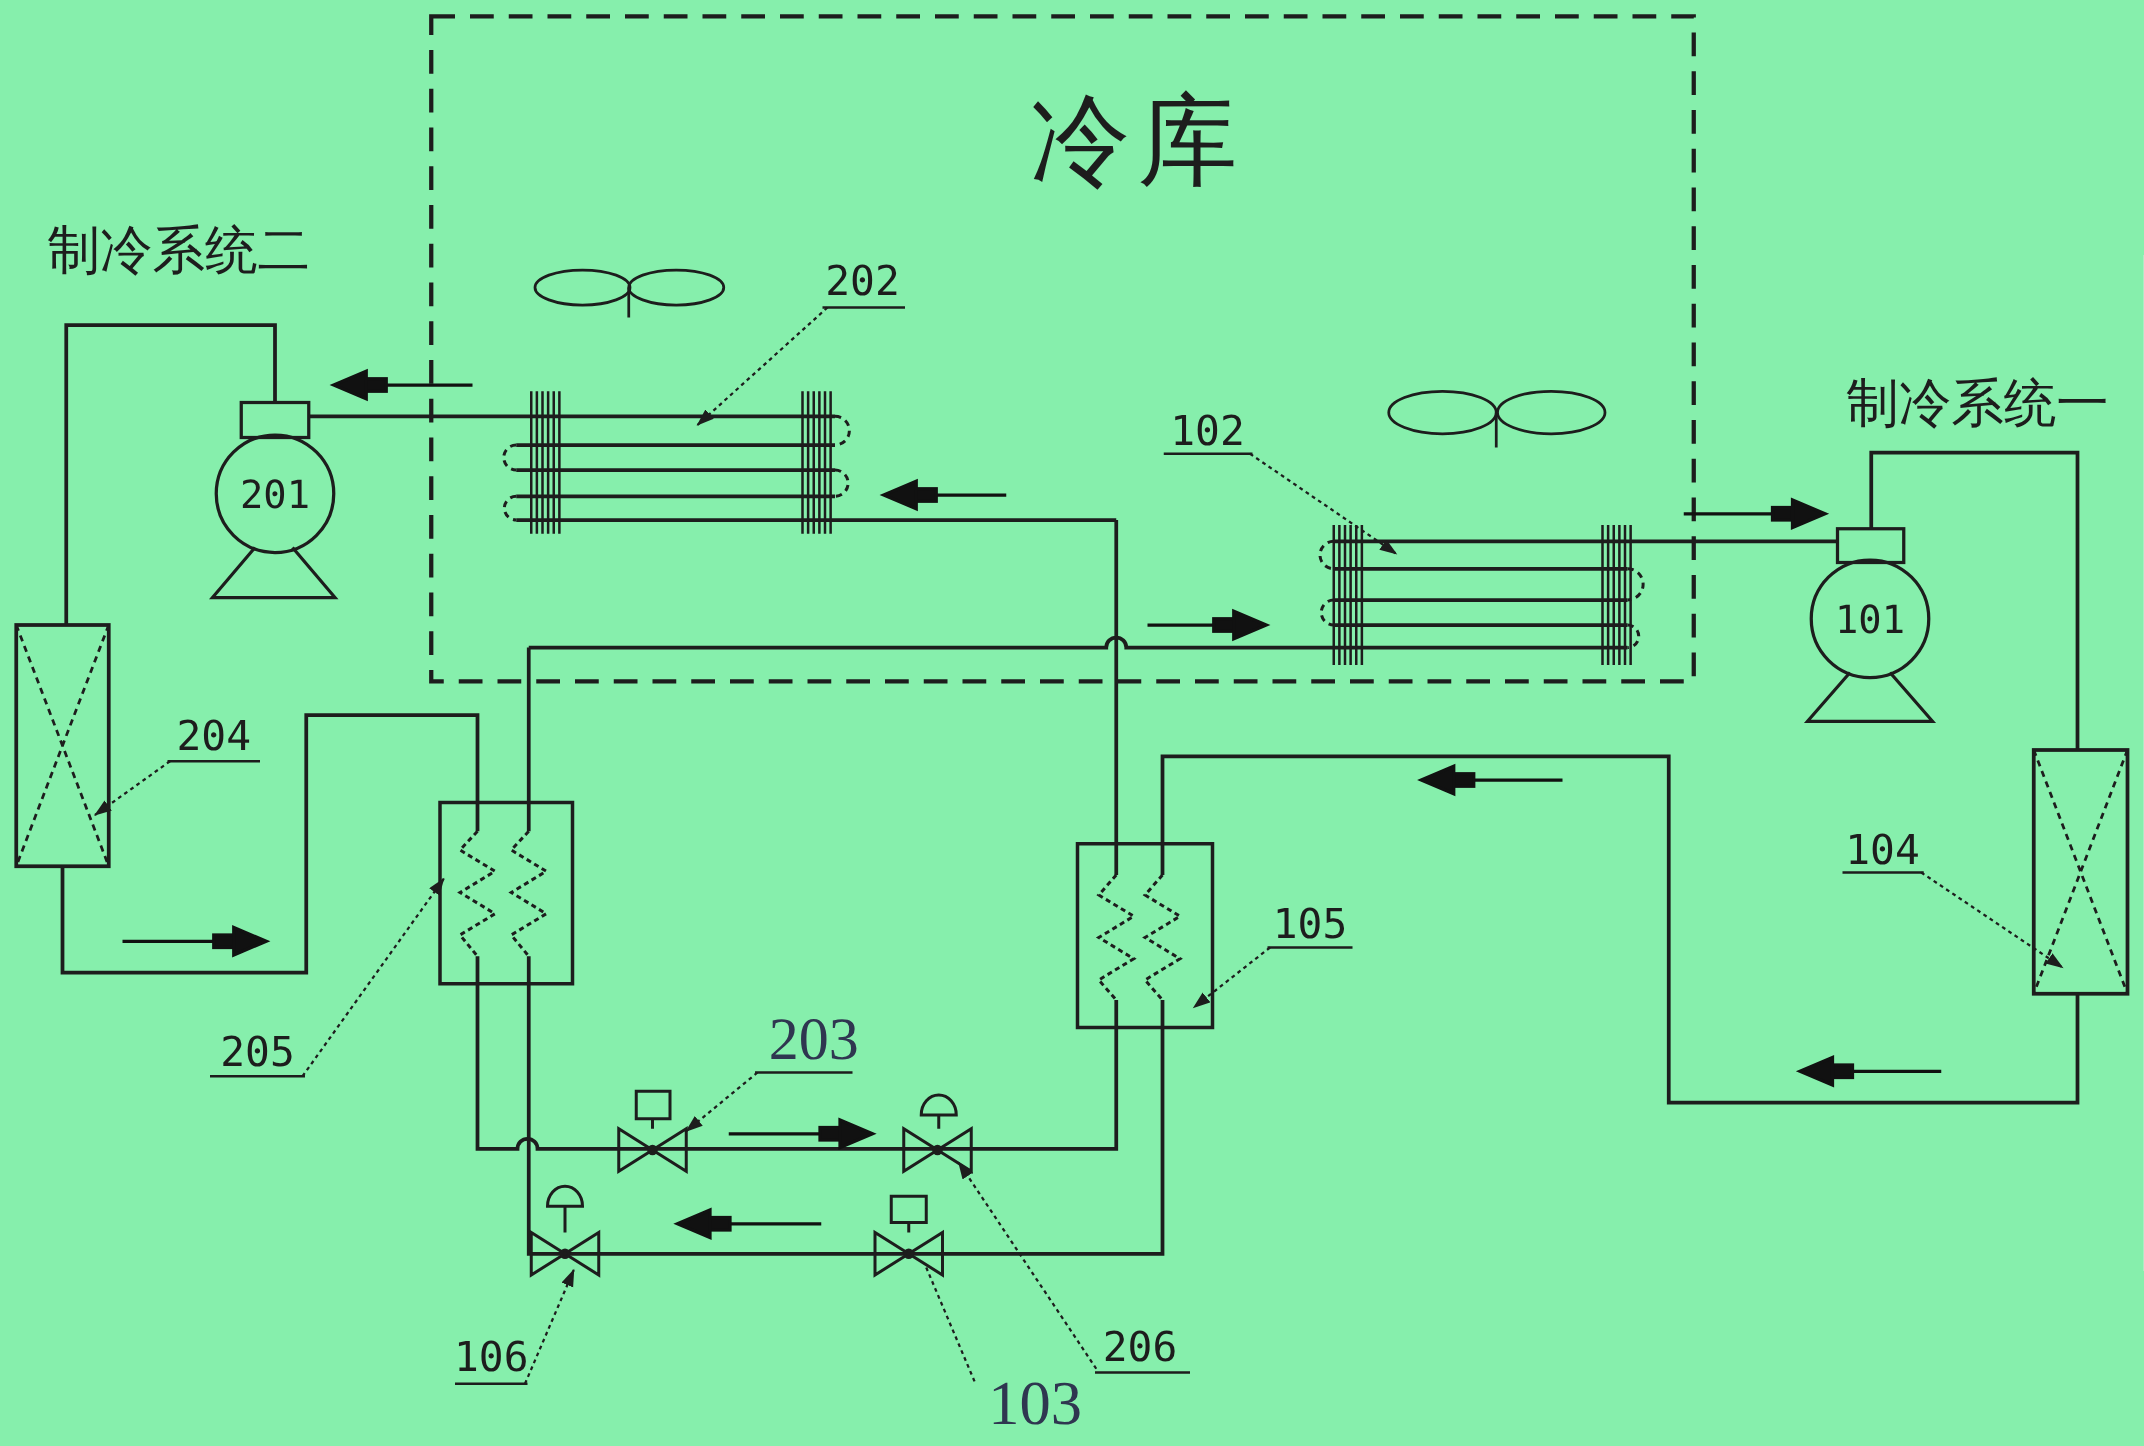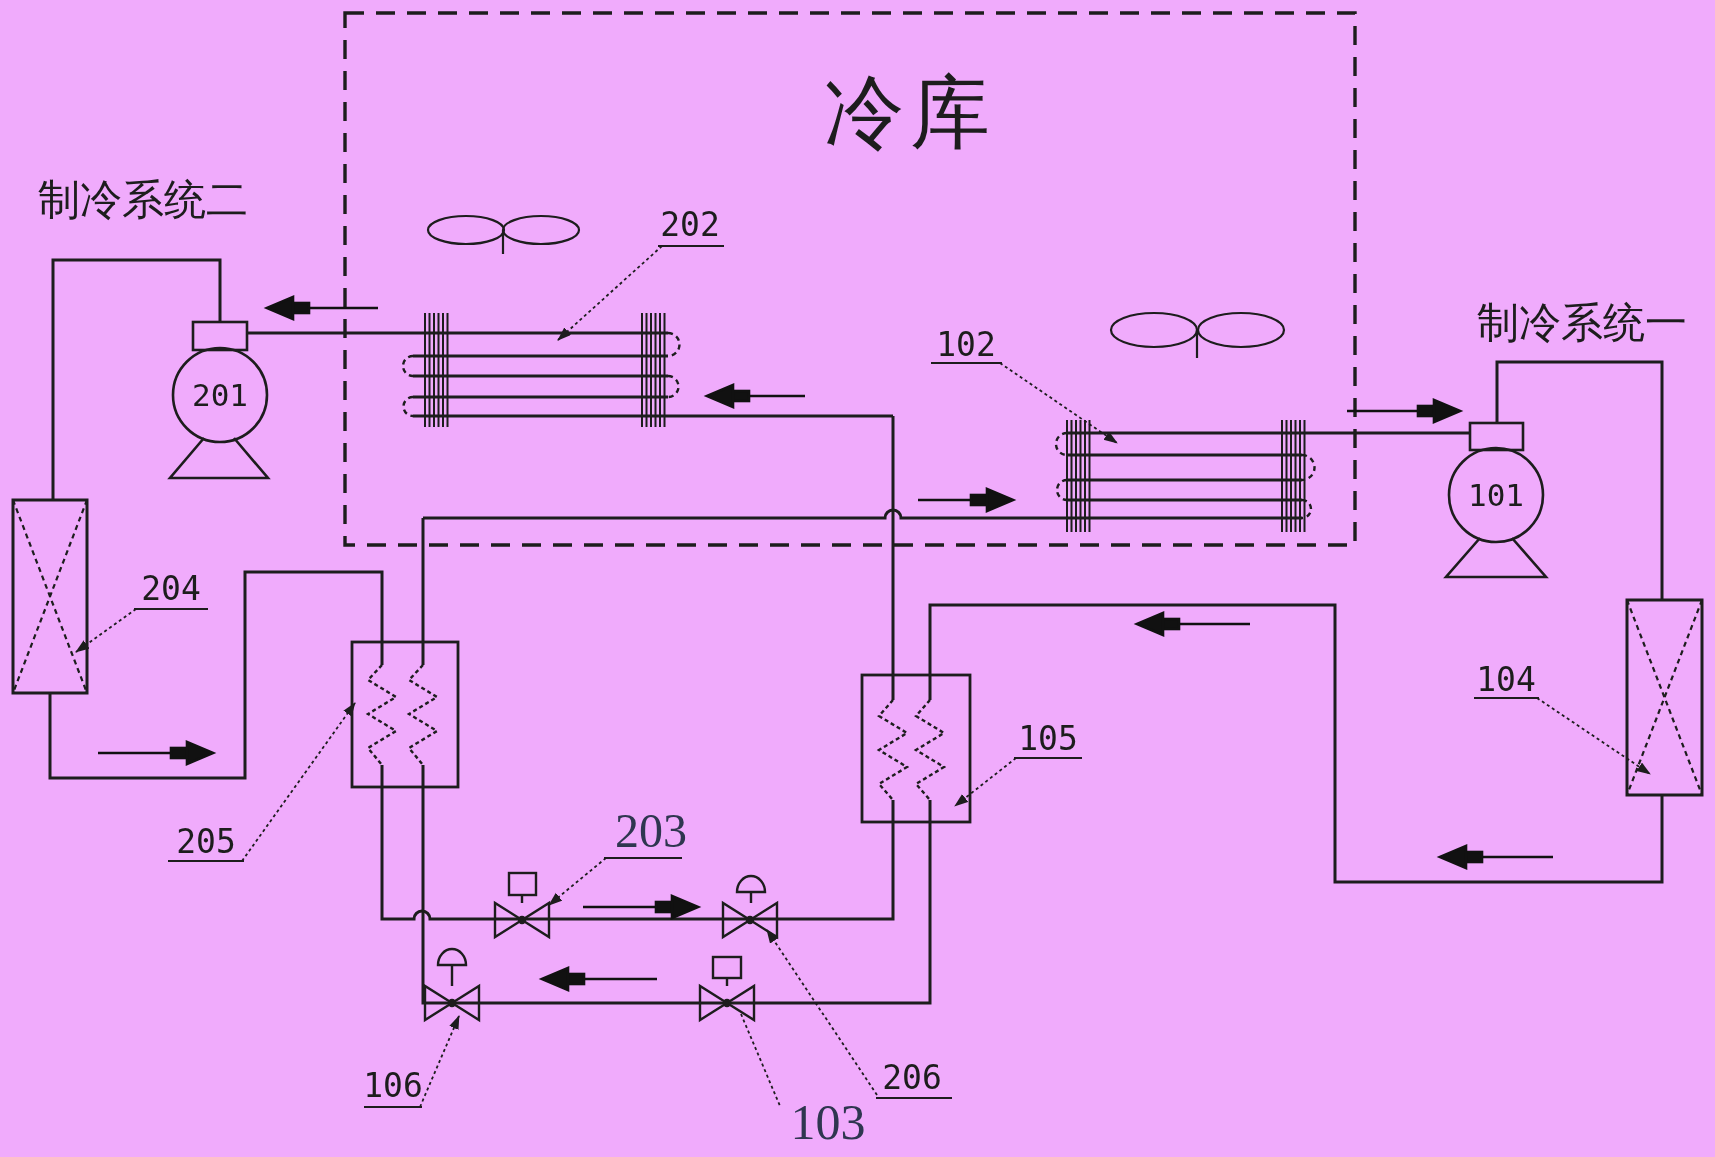--- a/index.html
+++ b/index.html
@@ -1,16 +1,16 @@
 <!DOCTYPE html>
 <html><head>
 <meta charset="utf-8">
 <style>
   html,body{margin:0;padding:0;background:#e8e8e8;}
-  .stage{width:1715px;height:1157px;background:#f0abfc;position:relative;overflow:hidden;}
+  .stage{width:1715px;height:1157px;background:#86efac;position:relative;overflow:hidden;}
   svg{display:block;}
   text{fill:#1d1d1d;}
   .cjk{font-family:"Liberation Serif","DejaVu Serif",serif;}
   .num{font-family:"DejaVu Sans Mono","Liberation Mono",monospace;}
   .bignum{font-family:"Liberation Serif","DejaVu Serif",serif;fill:#2f3650;}
 </style>
 </head>
 <body>
 
 <div class="stage">

